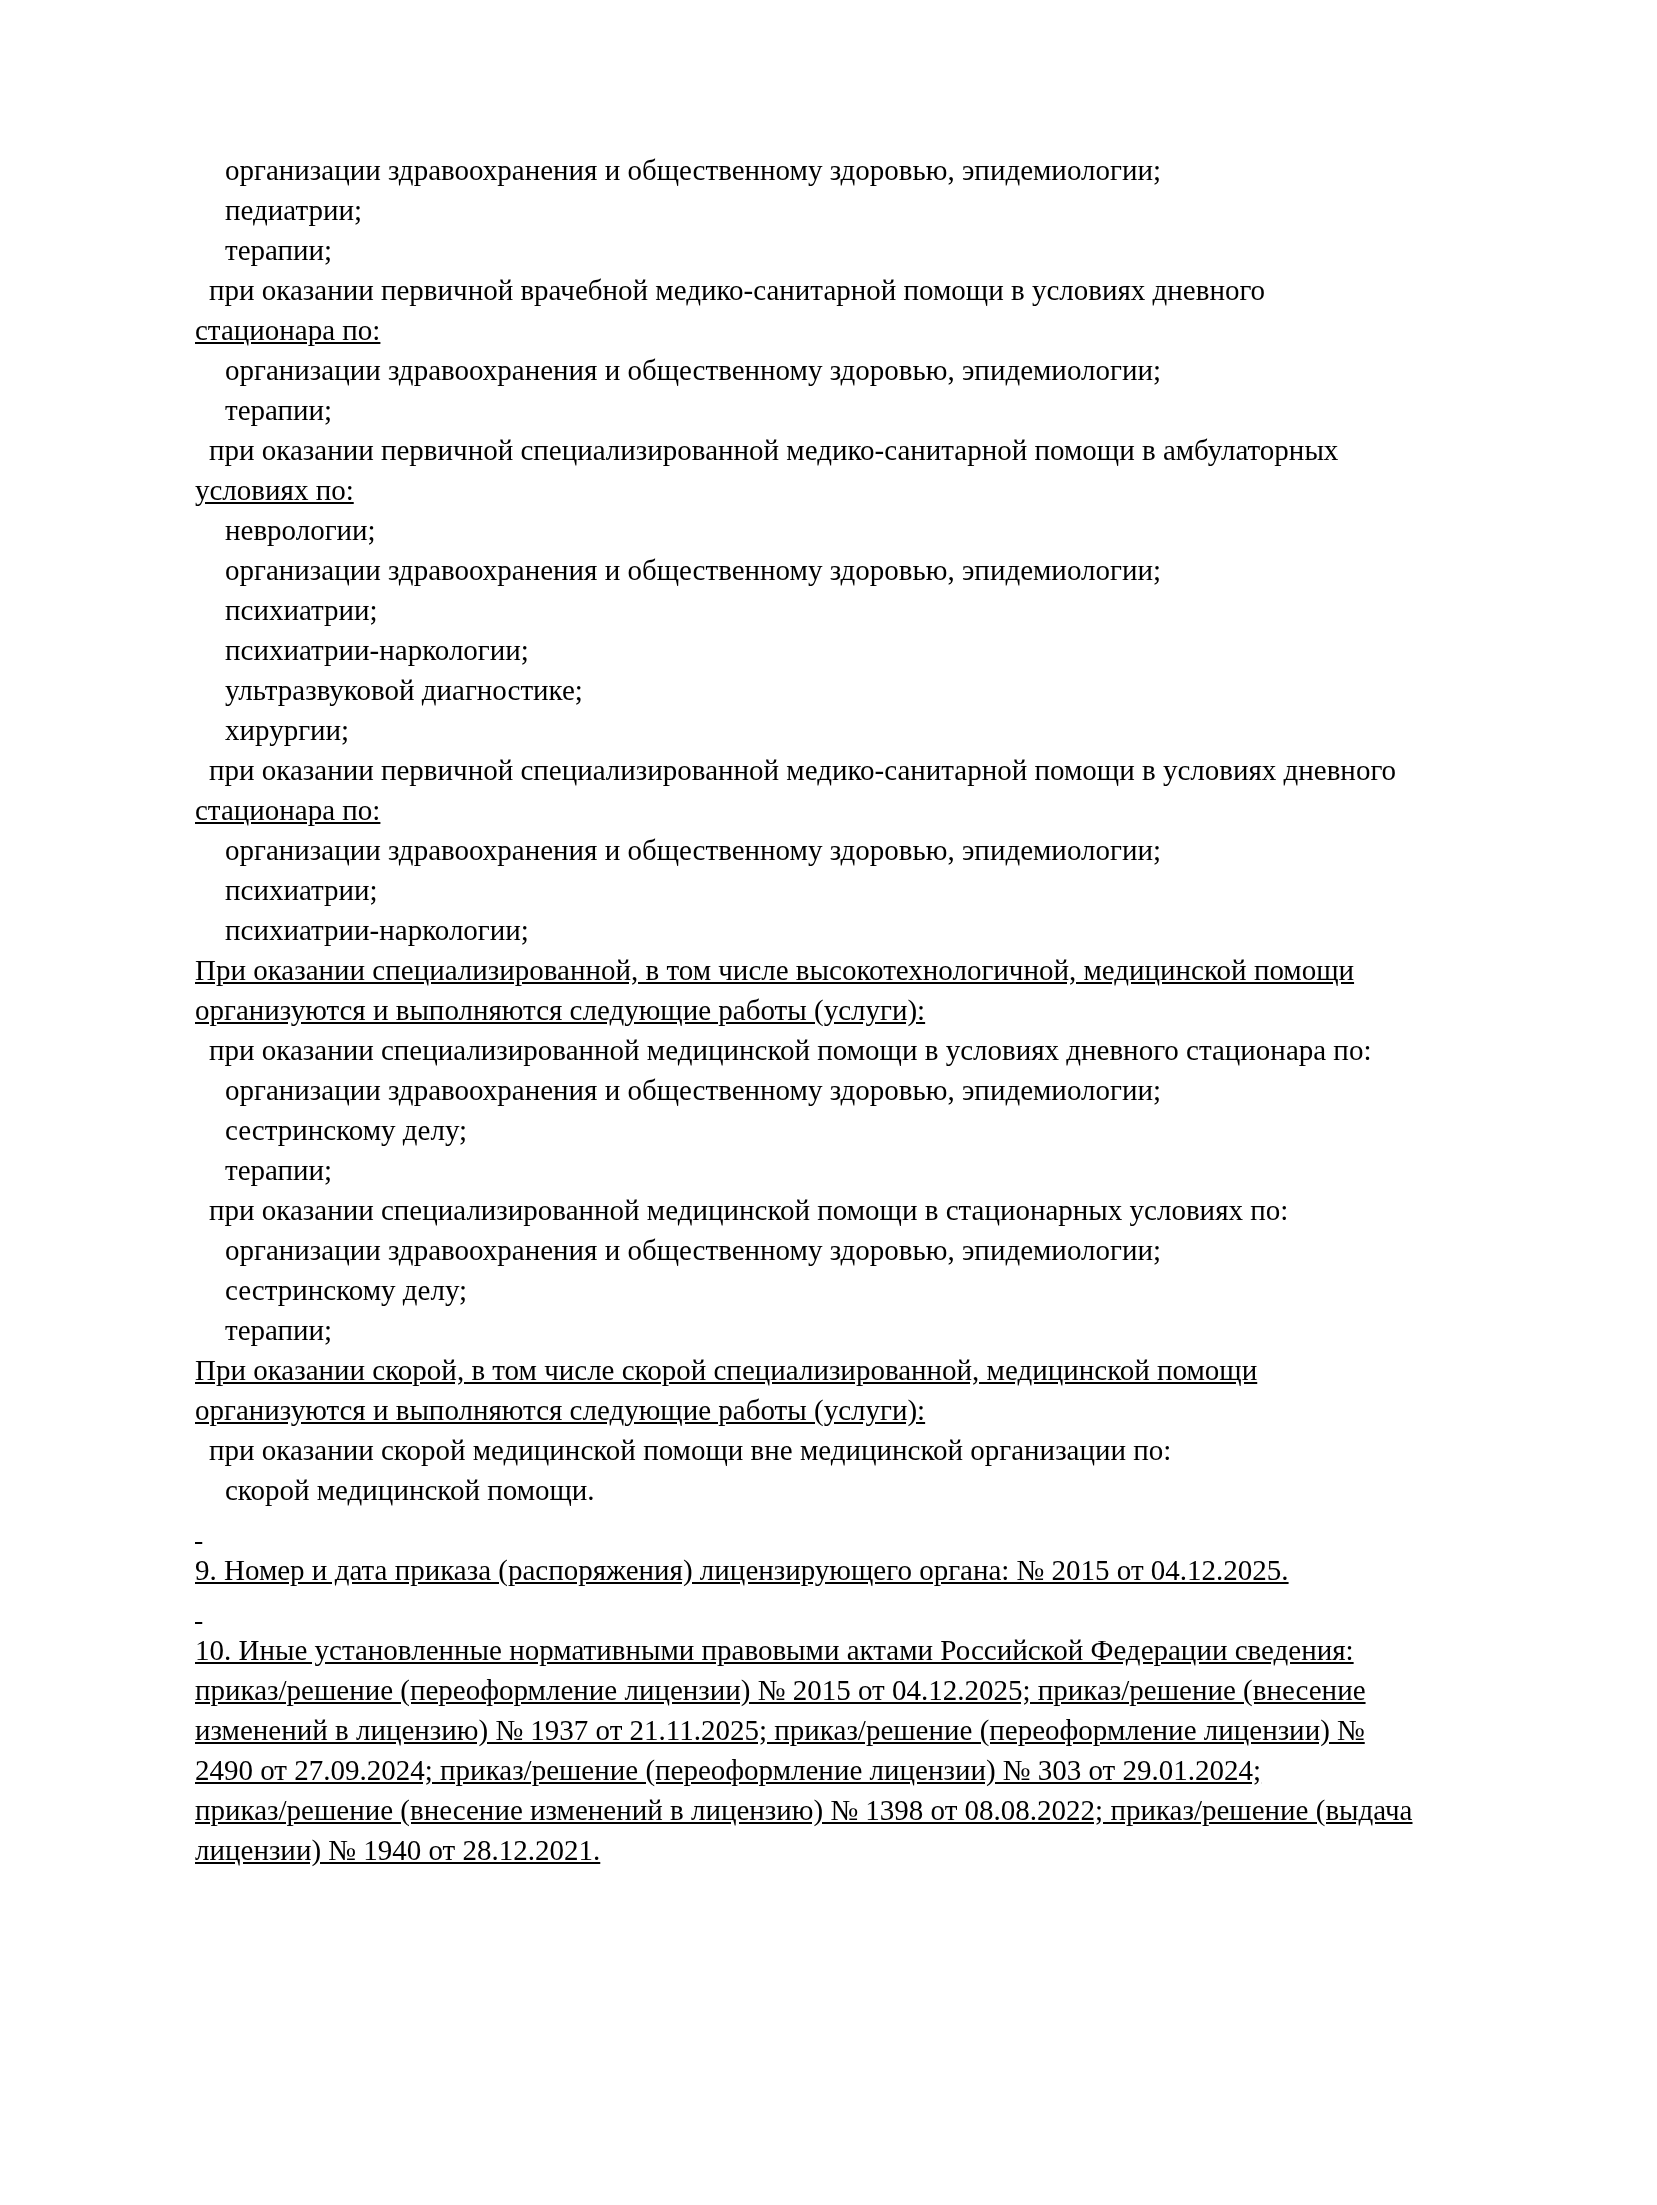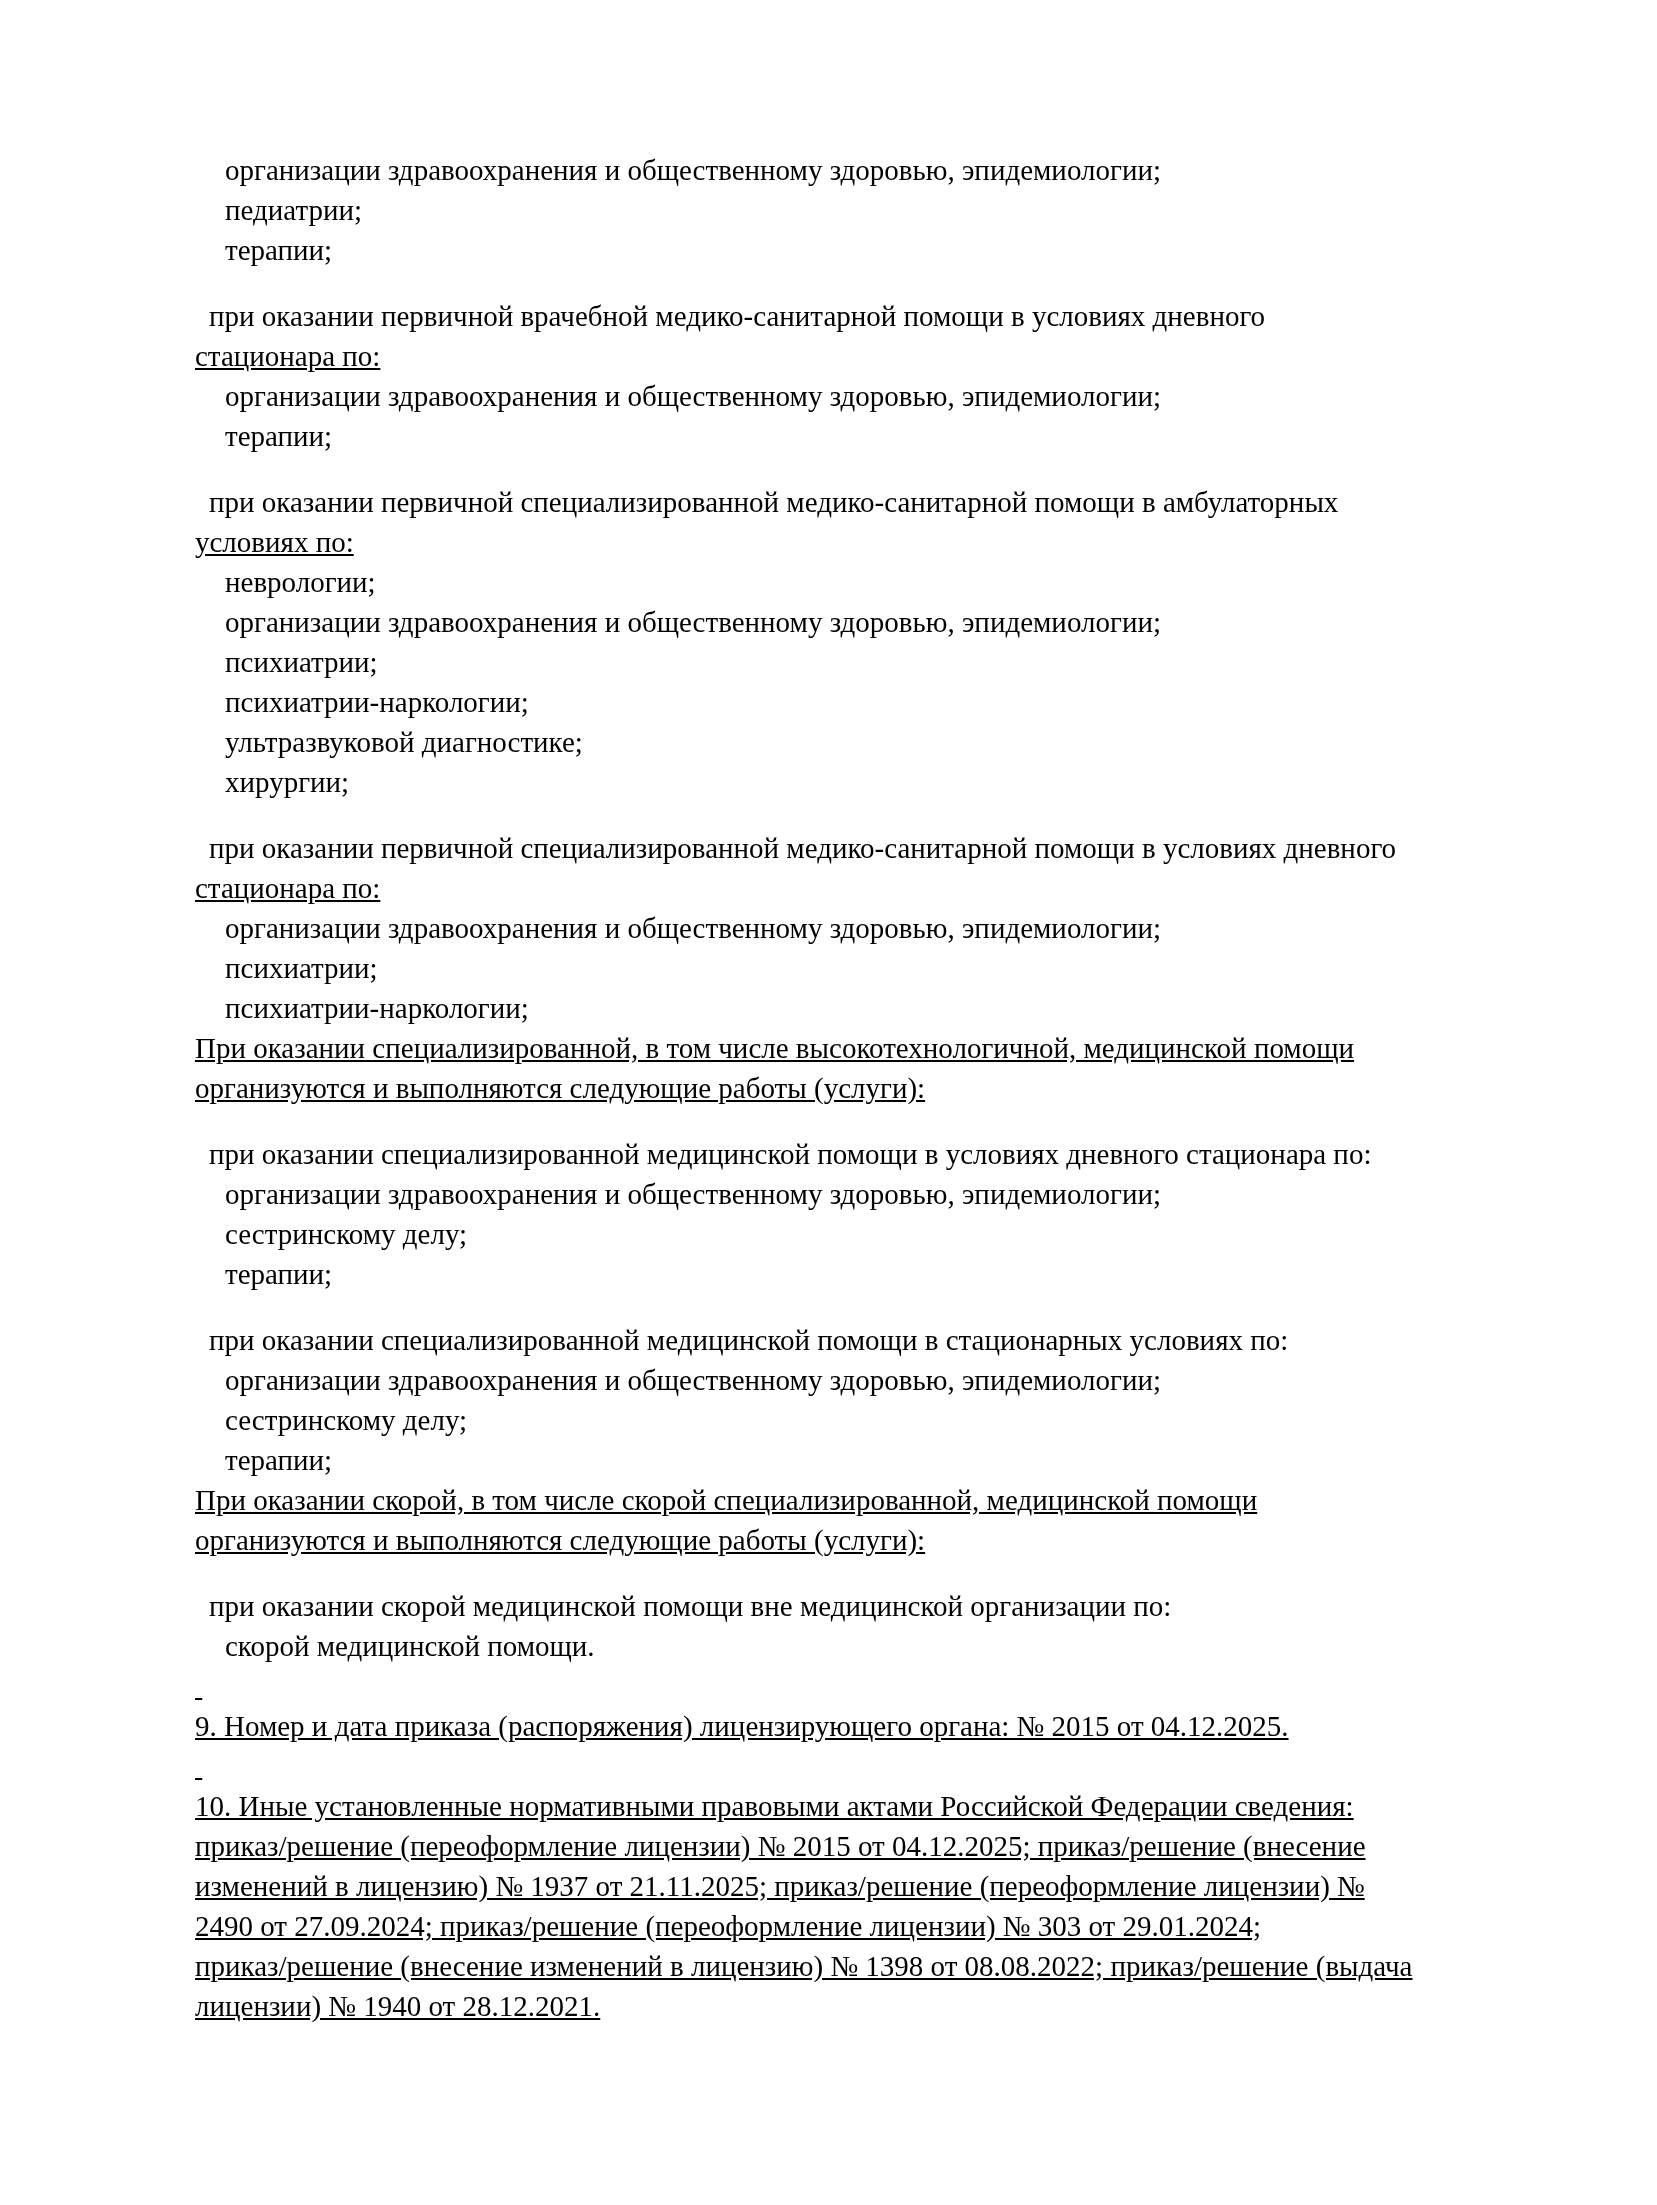--- a/index.html
+++ b/index.html
@@ -21,21 +21,21 @@
     left: 195px;
     top: 150px;
     width: 1283px;
     font-size: 29px;
     line-height: 40px;
     white-space: pre;
     letter-spacing: 0px;
   }
   .line { height: 40px; }
   .indent-0 { padding-left: 0px; text-decoration: underline; }
-  .indent-1 { padding-left: 14px; margin-top: 26px; }
+  .indent-1 { padding-left: 14px; }
   .indent-2 { padding-left: 30px; }
   .blank { }
 </style>
 </head>
 <body>
 
 <div class="page">
   <div class="doc-body"><div class="line indent-2">организации здравоохранения и общественному здоровью, эпидемиологии;</div><div class="line indent-2">педиатрии;</div><div class="line indent-2">терапии;</div><div class="line indent-1">при оказании первичной врачебной медико-санитарной помощи в условиях дневного</div><div class="line indent-0">стационара по:</div><div class="line indent-2">организации здравоохранения и общественному здоровью, эпидемиологии;</div><div class="line indent-2">терапии;</div><div class="line indent-1">при оказании первичной специализированной медико-санитарной помощи в амбулаторных</div><div class="line indent-0">условиях по:</div><div class="line indent-2">неврологии;</div><div class="line indent-2">организации здравоохранения и общественному здоровью, эпидемиологии;</div><div class="line indent-2">психиатрии;</div><div class="line indent-2">психиатрии-наркологии;</div><div class="line indent-2">ультразвуковой диагностике;</div><div class="line indent-2">хирургии;</div><div class="line indent-1">при оказании первичной специализированной медико-санитарной помощи в условиях дневного</div><div class="line indent-0">стационара по:</div><div class="line indent-2">организации здравоохранения и общественному здоровью, эпидемиологии;</div><div class="line indent-2">психиатрии;</div><div class="line indent-2">психиатрии-наркологии;</div><div class="line indent-0">При оказании специализированной, в том числе высокотехнологичной, медицинской помощи</div><div class="line indent-0">организуются и выполняются следующие работы (услуги):</div><div class="line indent-1">при оказании специализированной медицинской помощи в условиях дневного стационара по:</div><div class="line indent-2">организации здравоохранения и общественному здоровью, эпидемиологии;</div><div class="line indent-2">сестринскому делу;</div><div class="line indent-2">терапии;</div><div class="line indent-1">при оказании специализированной медицинской помощи в стационарных условиях по:</div><div class="line indent-2">организации здравоохранения и общественному здоровью, эпидемиологии;</div><div class="line indent-2">сестринскому делу;</div><div class="line indent-2">терапии;</div><div class="line indent-0">При оказании скорой, в том числе скорой специализированной, медицинской помощи</div><div class="line indent-0">организуются и выполняются следующие работы (услуги):</div><div class="line indent-1">при оказании скорой медицинской помощи вне медицинской организации по:</div><div class="line indent-2">скорой медицинской помощи.</div><div class="line indent-0 blank">&nbsp;</div><div class="line indent-0">9. Номер и дата приказа (распоряжения) лицензирующего органа: № 2015 от 04.12.2025.</div><div class="line indent-0 blank">&nbsp;</div><div class="line indent-0">10. Иные установленные нормативными правовыми актами Российской Федерации сведения:</div><div class="line indent-0">приказ/решение (переоформление лицензии) № 2015 от 04.12.2025; приказ/решение (внесение</div><div class="line indent-0">изменений в лицензию) № 1937 от 21.11.2025; приказ/решение (переоформление лицензии) №</div><div class="line indent-0">2490 от 27.09.2024; приказ/решение (переоформление лицензии) № 303 от 29.01.2024;</div><div class="line indent-0">приказ/решение (внесение изменений в лицензию) № 1398 от 08.08.2022; приказ/решение (выдача</div><div class="line indent-0">лицензии) № 1940 от 28.12.2021.</div></div>
 </div>
 

